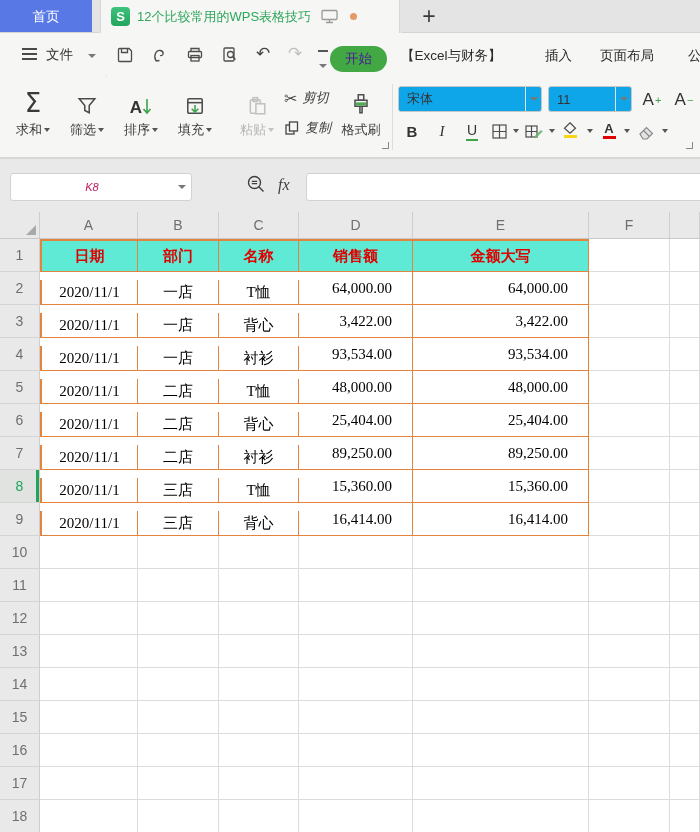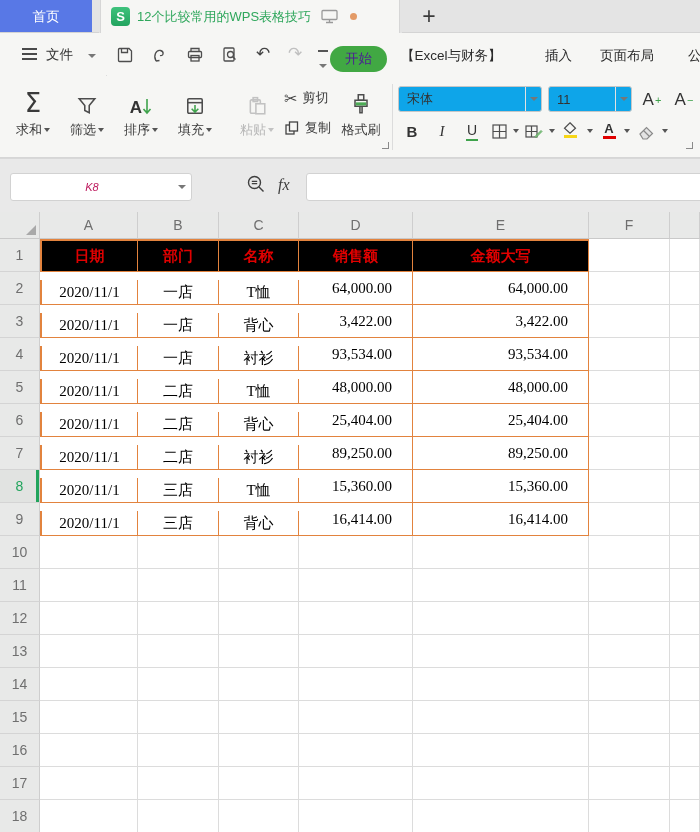--- a/index.html
+++ b/index.html
@@ -44,21 +44,21 @@
     border-bottom:1px solid #d6d6d6; }
   .bigbtn { position:absolute; top:6px; width:54px; height:66px; text-align:center; }
   .bigbtn .ic { height:34px; display:flex; align-items:flex-end; justify-content:center; }
   .bigbtn .lb { font-size:13px; color:#3a3a3a; margin-top:5px; white-space:nowrap; }
   .bigbtn.dis .lb { color:#b5b5b5; }
   .arr { display:inline-block; width:0; height:0; border-left:3.5px solid transparent;
     border-right:3.5px solid transparent; border-top:4px solid #555; margin-left:2px; vertical-align:2px;}
   .dis .arr { border-top-color:#c2c2c2; }
   #sum-glyph { font-size:26px; color:#3a3a3a; line-height:1; font-family:"DejaVu Sans",sans-serif; }
   .smallrow { position:absolute; left:284px; width:62px; height:20px; display:flex; align-items:center; }
-  .smallrow .lb { font-size:13px; color:#3a3a3a; margin-left:5px; white-space:nowrap; }
+  .smallrow .lb { font-size:13px; color:#3a3a3a; margin-left:5px; white-space:nowrap;font-style:italic; }
   #scissors-glyph { font-size:16px; color:#444; }
   .launcher { position:absolute; width:7px; height:7px; border-right:1.5px solid #8a8a8a;
     border-bottom:1.5px solid #8a8a8a; }
   .combo { position:absolute; top:10px; height:26px; background:#0ea5e9; border:1px solid #c6c6c6;
     border-radius:3px; display:flex; align-items:center; }
   .combo .val { flex:1; font-size:13px; color:#333; padding-left:8px; white-space:nowrap; }
   .combo .dd { width:16px; height:100%; border-left:1px solid #e2e2e2; display:flex;
     align-items:center; justify-content:center; }
   #font-name-combo .val { font-family:"Liberation Serif",serif; }
   .fbtn { position:absolute; display:flex; align-items:center; justify-content:center; }
@@ -92,21 +92,21 @@
   .rh { background:#e8e9e8; border-right:1px solid #cecece; border-bottom:1px solid #d4d4d4;
     color:#6f6f6f; font-size:14px; display:flex; align-items:center; justify-content:center; }
   .rh.sel { background:#e1e3e1; color:#21a45c; box-shadow:inset -3px 0 0 #21a45c; }
   #corner-tri { position:absolute; right:3px; bottom:3px; width:0; height:0;
     border-left:10px solid transparent; border-bottom:10px solid #a9a9a9; }
   .c { border-right:1px solid #dcdcdc; border-bottom:1px solid #dcdcdc; font-size:15px;
     font-family:"Liberation Serif","DejaVu Serif",serif; color:#000; display:flex; align-items:center; }
   .c.tb { border-right:1px solid #e2833e; border-bottom:1px solid #e2833e; }
   .c.tl { border-left:2px solid #e2833e; }
   .c.tt { border-top:2px solid #e2833e; }
-  .c.th { background:#000000; color:#e00000; font-weight:bold; justify-content:center; }
+  .c.th { background:#5eead4; color:#e00000; font-weight:bold; justify-content:center; }
   .c.ctr { justify-content:center;margin-top:8px; }
   .c.num { justify-content:flex-end; padding-right:20px; }
   svg { display:block; }
 </style>
 </head>
 <body>
 
 <div id="tabbar">
   <div id="home-tab">首页</div>
   <div id="doc-tab">

